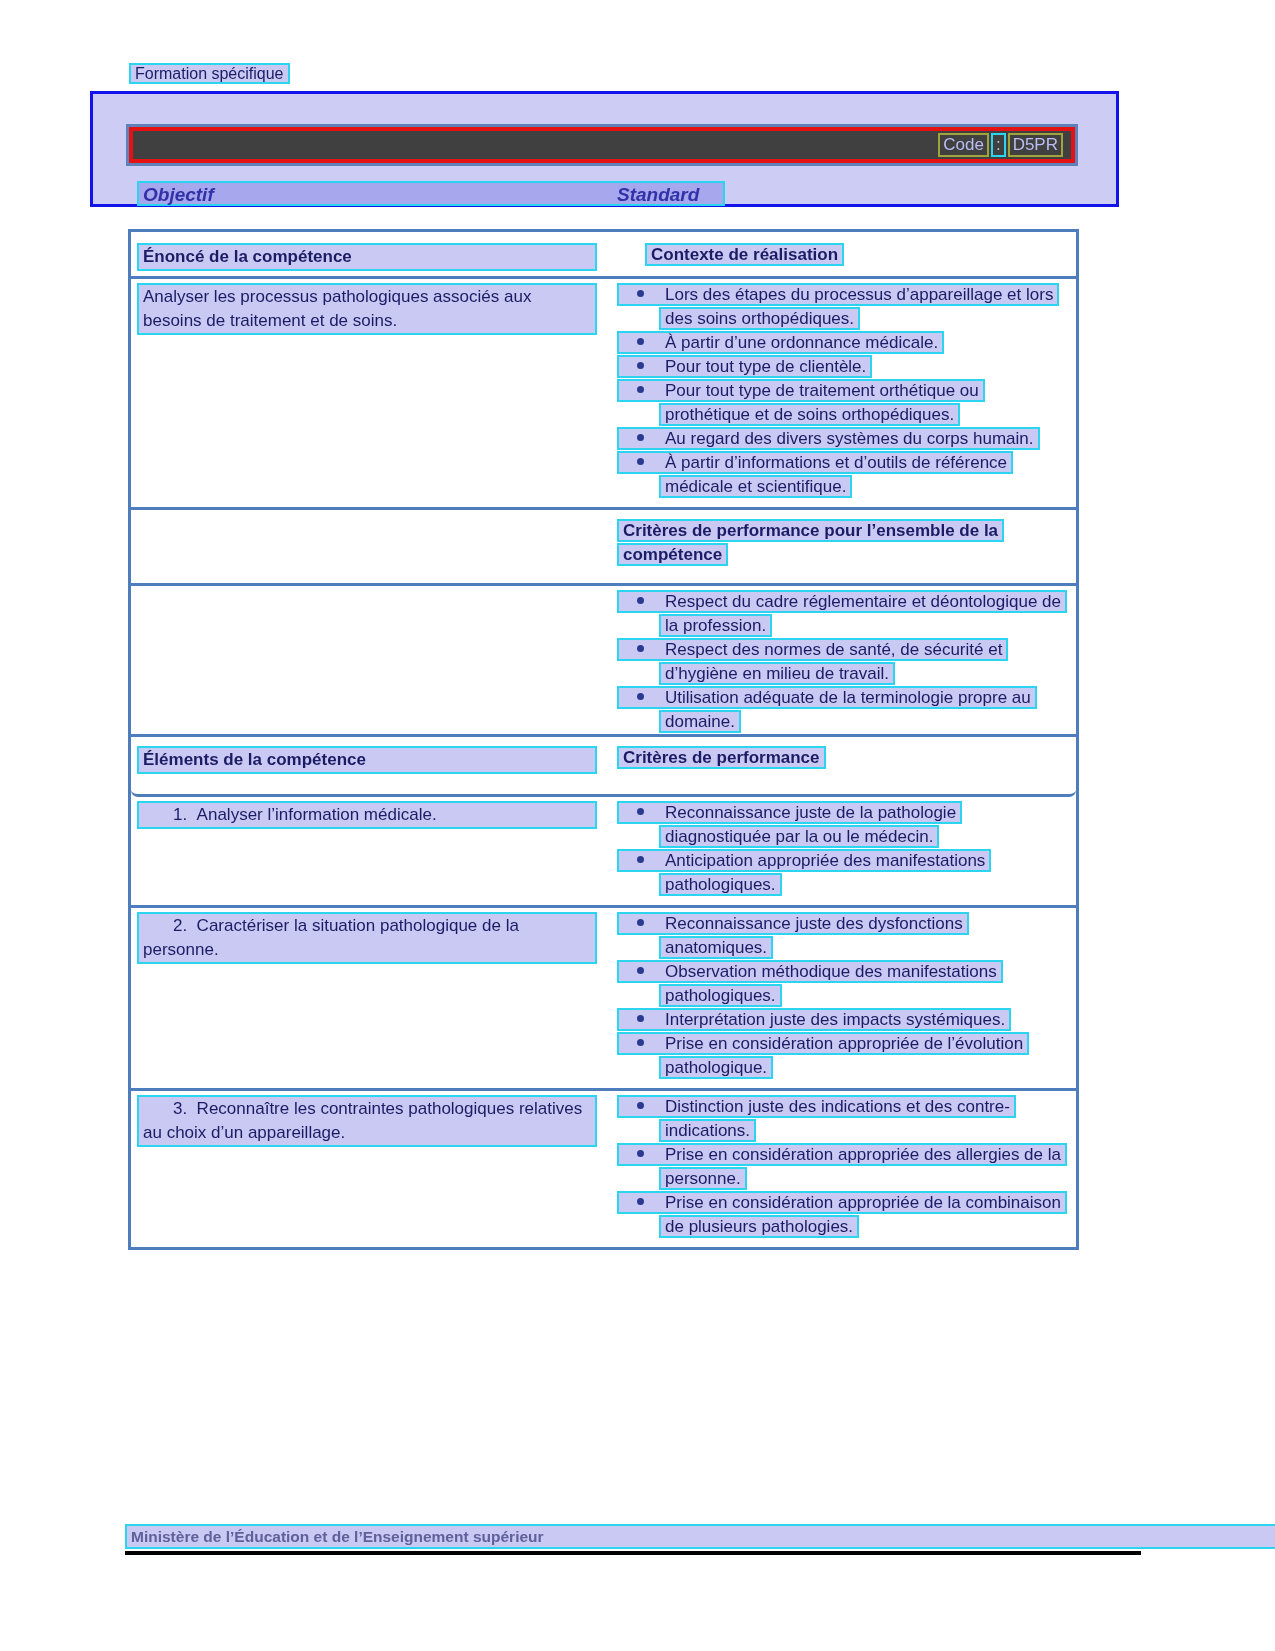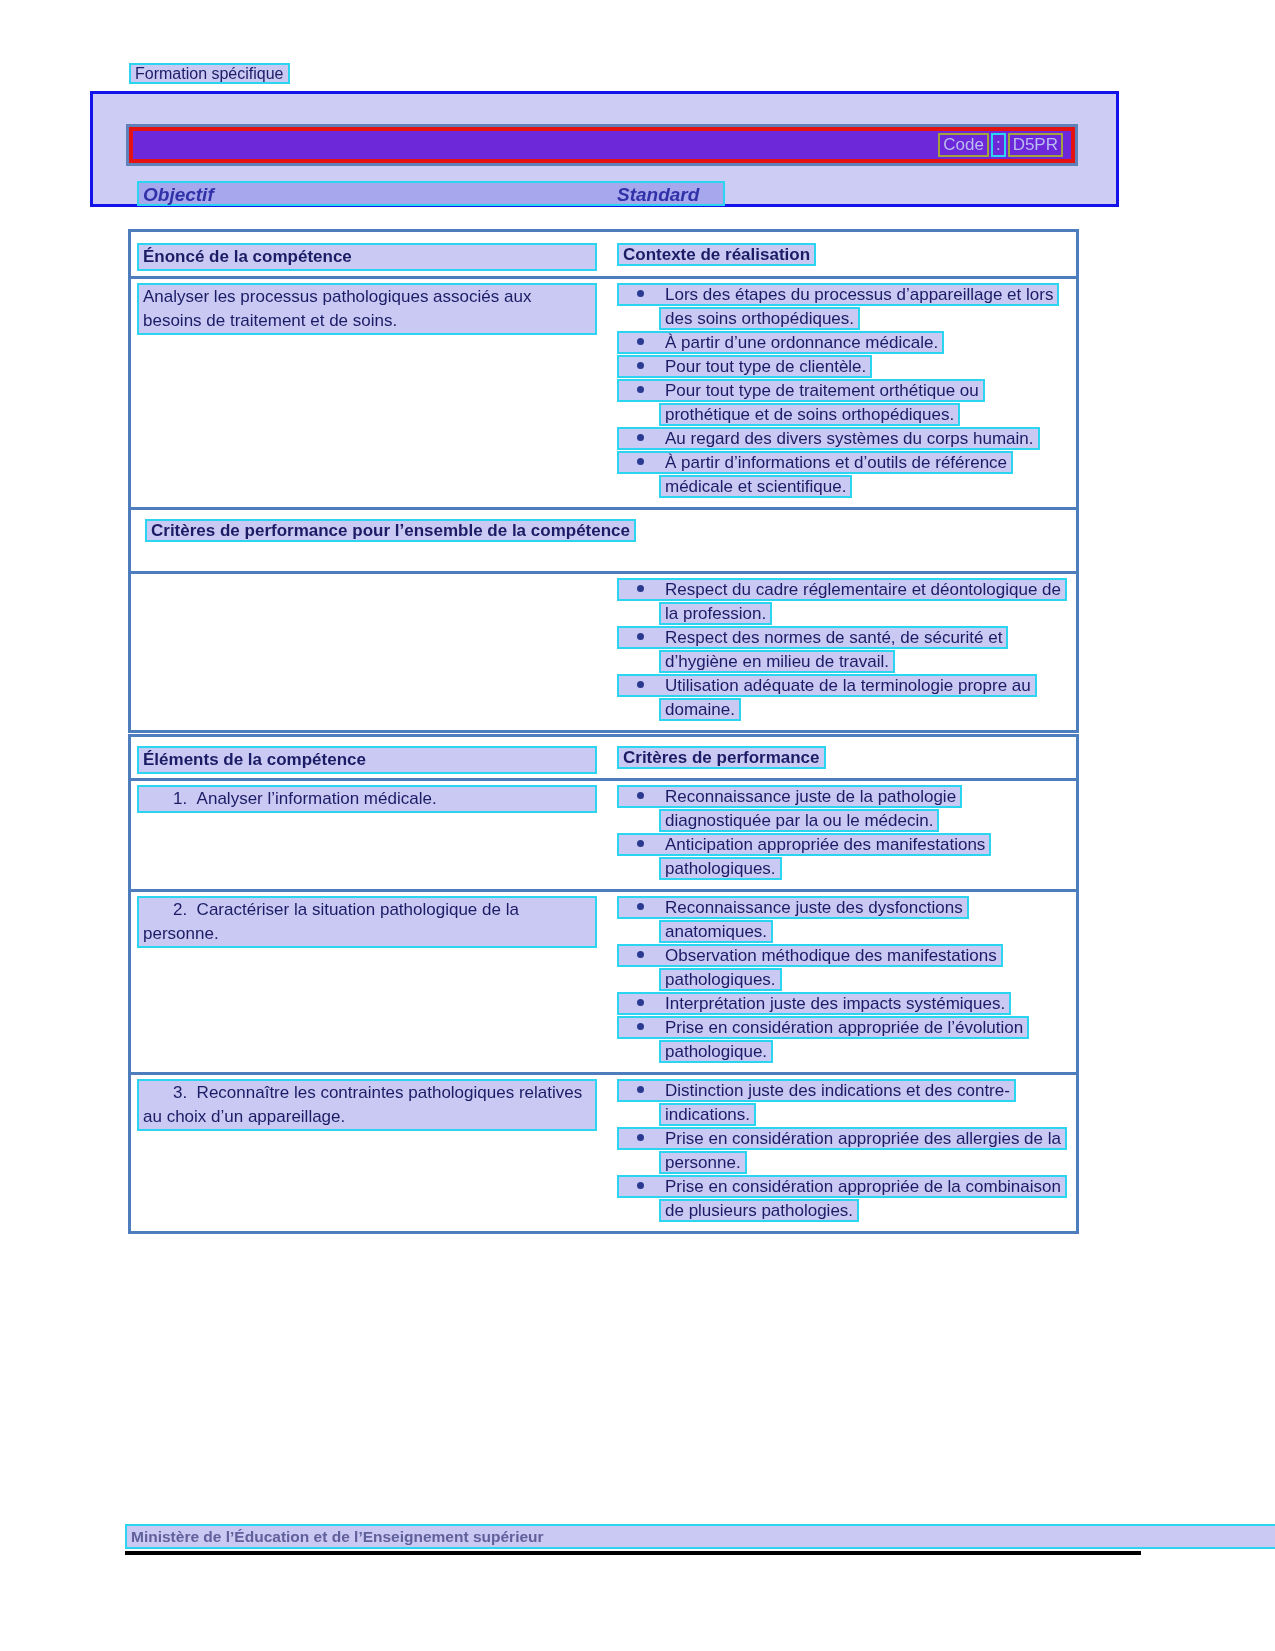--- a/index.html
+++ b/index.html
@@ -18,40 +18,40 @@
   }
   .txt { font-size:17px; line-height:24px; }
 
   
   .top-label { position:absolute; left:129px; top:63px; font-size:16px; line-height:22px; }
 
   
   .banner { position:absolute; left:90px; top:91px; width:1029px; height:116px;
             background:#ccccf4; border:3px solid #1212ea; }
   .code-bar { position:absolute; left:36px; top:33px; width:946px; height:36px;
-              background:#6d28d9; border:4px solid #e41212; box-shadow:0 0 0 3px #5f80b8;
+              background:#404040; border:4px solid #e41212; box-shadow:0 0 0 3px #5f80b8;
               display:flex; align-items:center; justify-content:flex-end; padding-right:8px;
               color:#b9bdf2; font-size:17px; }
   .code-bar .kw { border:2px solid #a3a33c; padding:0 3px; }
   .code-bar .sep { border:2px solid #2cd5ef; padding:0 3px; margin:0 2px; }
   .objstd { position:absolute; left:44px; bottom:-2px; width:588px; height:25px;
             background:#a7a7ee; border:2px solid #2cd5ef; font-size:19px; font-weight:bold;
             font-style:italic; color:#3232a8; line-height:23px; }
   .objstd .obj { position:absolute; left:4px; top:0; }
   .objstd .std { position:absolute; left:478px; top:0; }
 
   
   .doc-table { position:absolute; left:128px; width:951px; border:3px solid #4d7dbd; background:#fff; }
   .t1 { top:229px; min-height:262px; }
   .t2 { top:507px; min-height:218px; }
   .t3 { top:734px; }
   .t-header { display:flex; border-bottom:3px solid #4d7dbd; }
-  .t1 .t-header { height:47px; padding-top:11px; }
-  .t2 .t-header { height:64px; padding-top:9px;flex-direction:column; }
-  .t3 .t-header { height:44px; padding-top:9px; }
+  .t1 .t-header { height:47px; padding-top:11px;gap:28px; }
+  .t2 .t-header { height:76px; padding-top:9px; }
+  .t3 .t-header { height:60px; padding-top:9px;border-radius:7px; }
   .t-row { display:flex; }
   .t3 .t-row + .t-row { border-top:3px solid #4d7dbd; }
   .col-l { width:472px; padding:4px 6px 8px 6px; }
   .col-r { flex:1; padding:4px 6px 8px 14px; }
   .t-header .col-l { padding-top:0; padding-bottom:0; }
   .t-header .col-r { padding-top:0; padding-bottom:0; }
   .hdr-band { font-weight:bold; }
 
   ul.crit { list-style:none; }
   ul.crit li { padding-left:42px; text-indent:-42px; padding-right:6px; }

